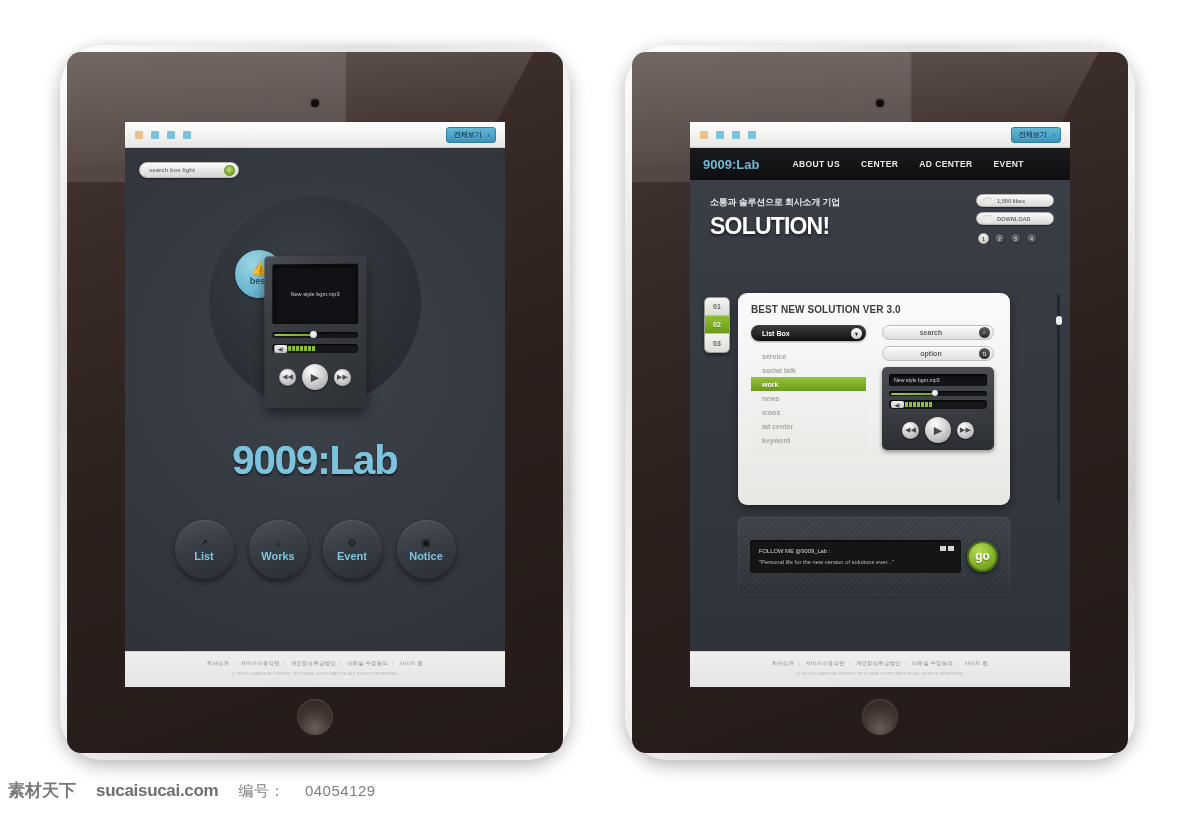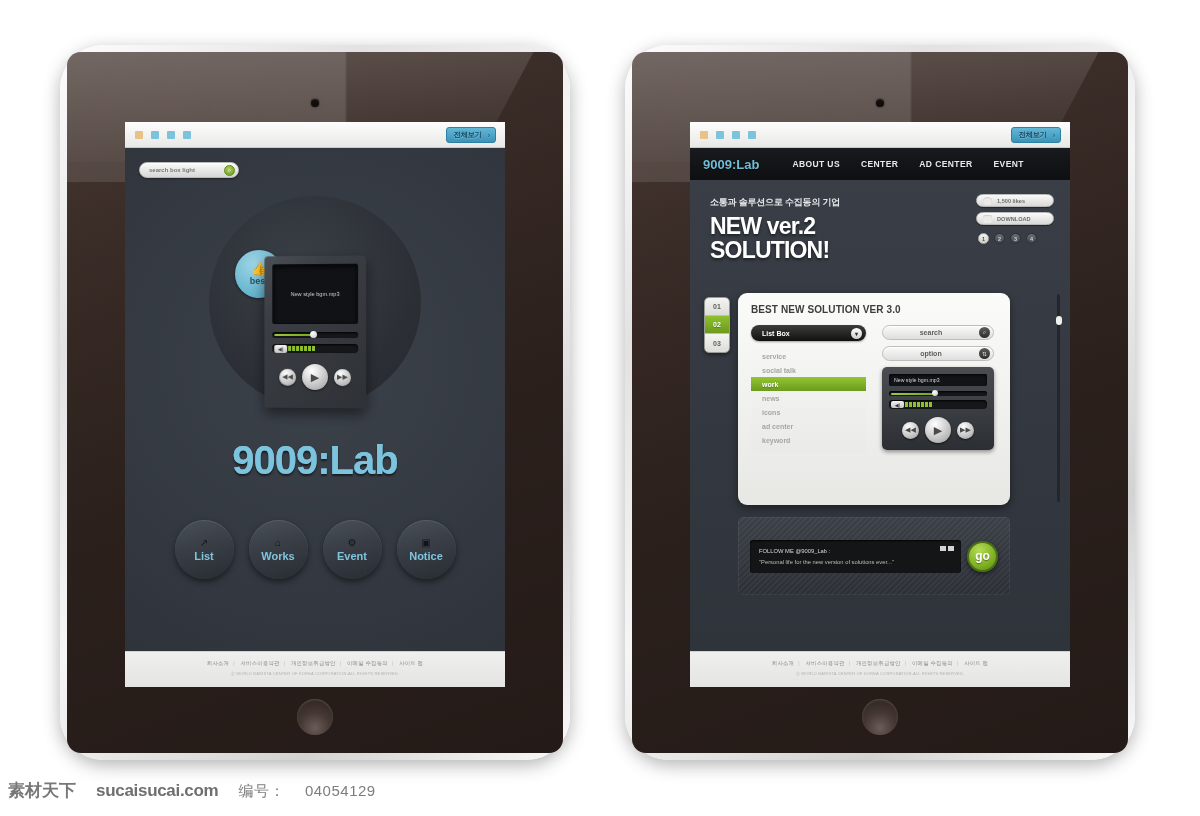--- a/index.html
+++ b/index.html
@@ -482,23 +482,22 @@
         <span class="logo">9009:Lab</span>
         <span class="mi">ABOUT US</span>
         <span class="mi">CENTER</span>
         <span class="mi">AD CENTER</span>
         <span class="mi">EVENT</span>
       </div>
 
       <div class="rpage">
 
         <div class="hero">
-          <div class="kr">소통과 솔루션으로 수집동의 기업</div>
+          <div class="kr">소통과 솔루션으로 회사소개 기업</div>
           <div class="big">
-            <div>NEW ver.2</div>
             <div>SOLUTION!</div>
           </div>
         </div>
 
         <div class="pills">
           <div class="pill">
             <span class="g heart"></span>
             <span class="t">1,500 likes</span>
           </div>
           <div class="pill">

